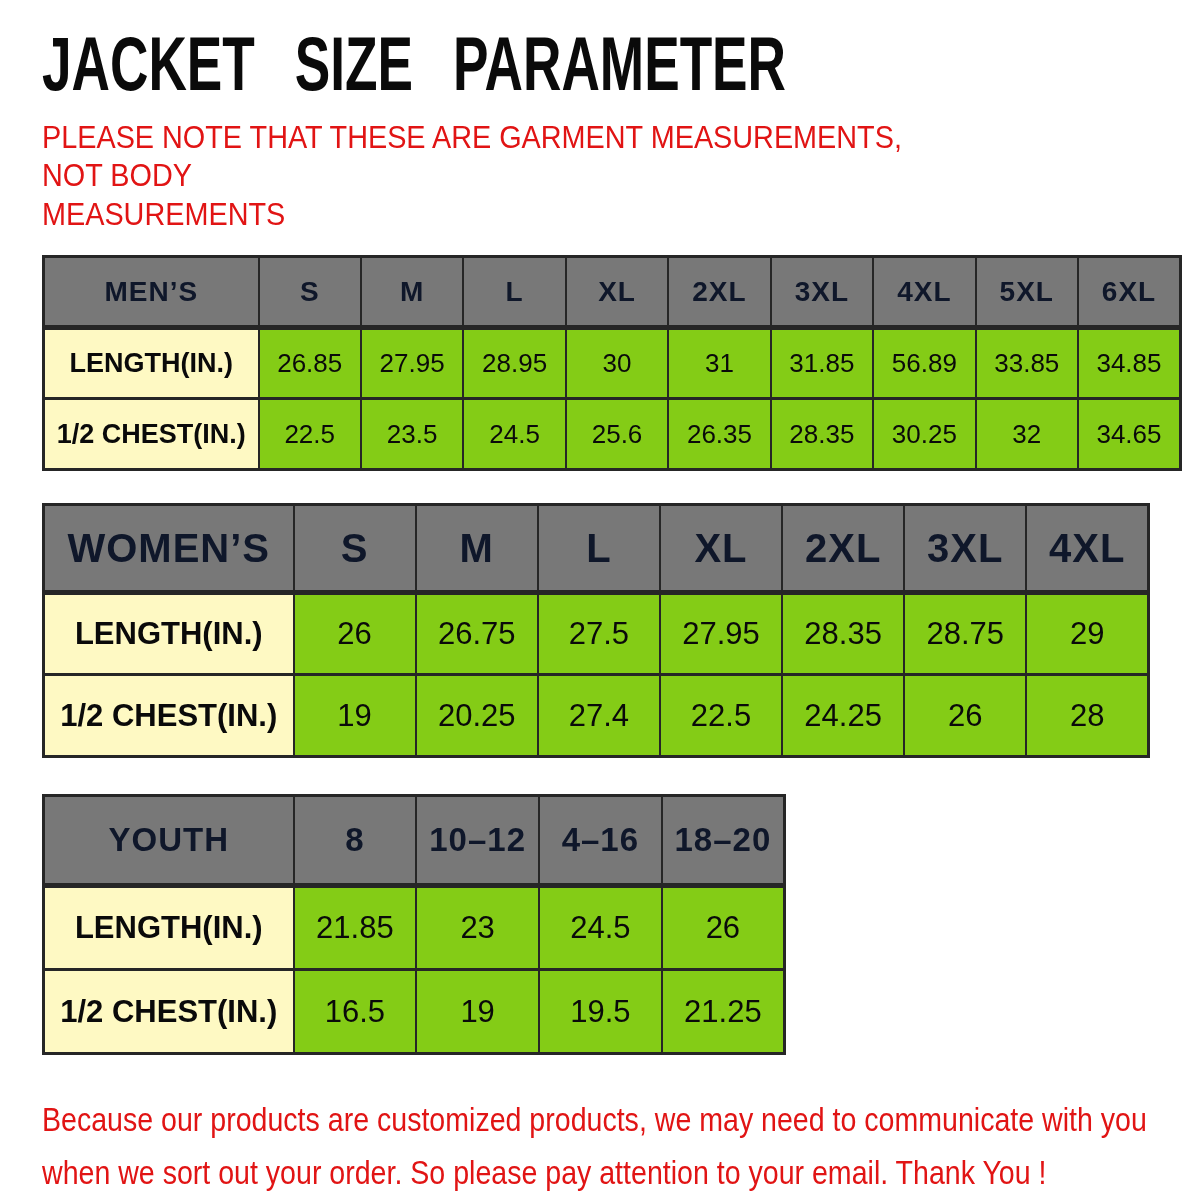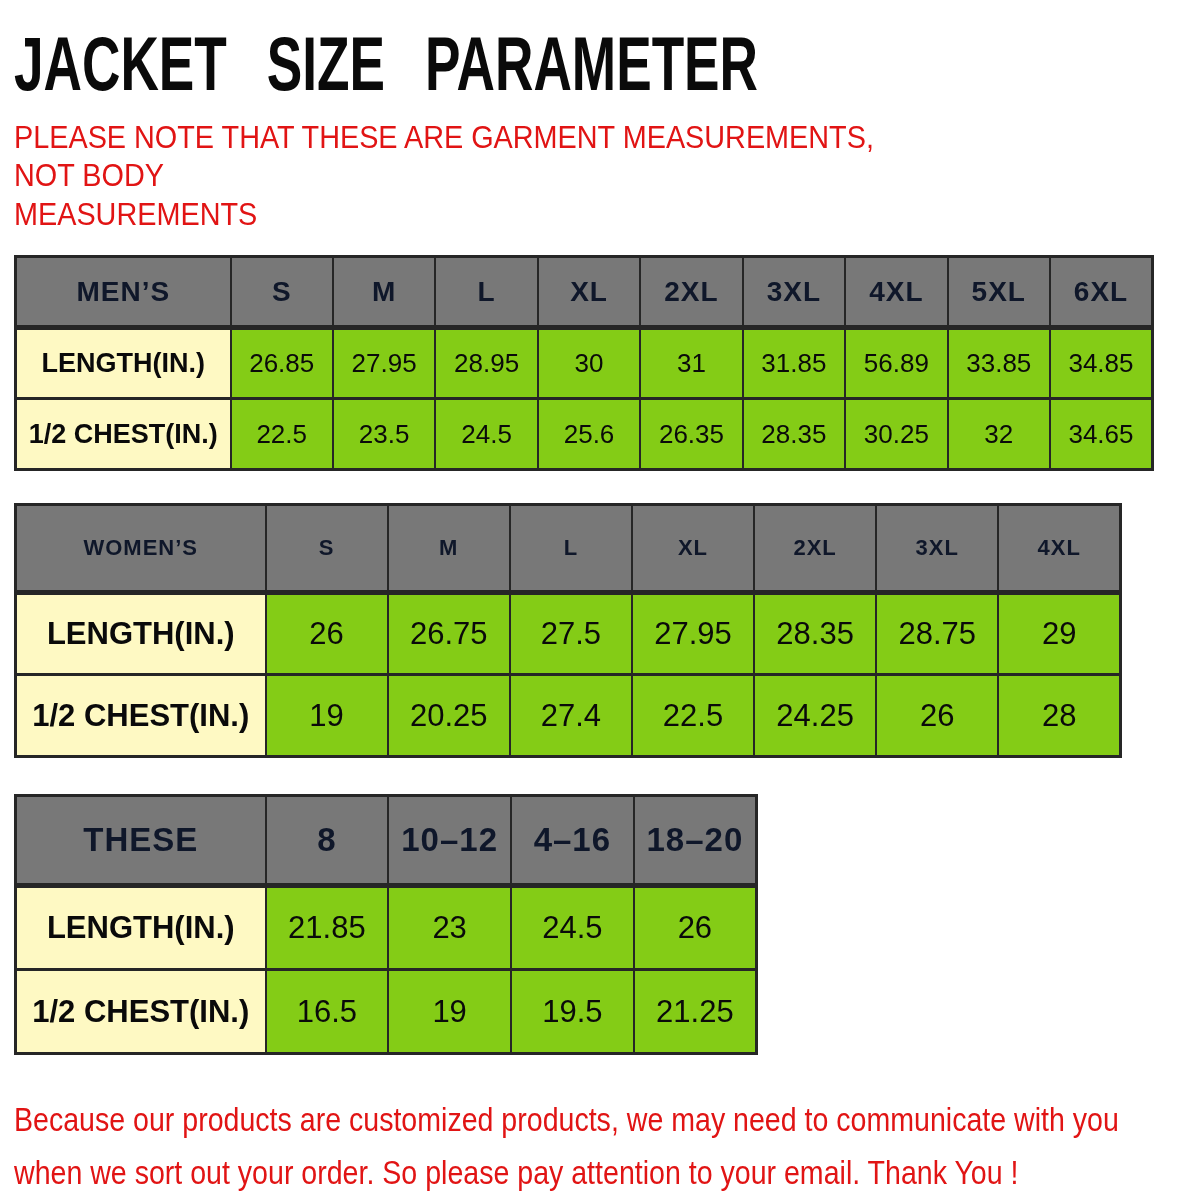--- a/index.html
+++ b/index.html
@@ -3,21 +3,21 @@
 <meta charset="utf-8">
 <style>
   :root{
     --red:#e11414;
     --gray:#787878;
     --border:#262626;
   }
   *{box-sizing:border-box;}
   html,body{margin:0;padding:0;background:#ffffff;width:1200px;height:1200px;overflow:hidden;}
   body{font-family:"Liberation Sans", sans-serif;color:#0a0a0a;}
-  .page{width:1200px;height:1200px;padding:26px 30px 0 14px;}
+  .page{width:1200px;height:1200px;padding:26px 30px 0 42px;}
 
   
   .title{
     font-size:76px;
     font-weight:bold;
     line-height:1.0;
     letter-spacing:0px;
     word-spacing:36px;
     white-space:nowrap;
     transform:scale(0.70,1);
@@ -69,21 +69,21 @@
     background:#84cc16;
   }
 
   table.mens{width:1140px;margin-top:22px;font-size:26px;}
   table.mens thead th{height:71px;font-size:28px;}
   table.mens tbody th, table.mens tbody td{height:71px;}
   table.mens th:first-child{width:215px;}
   table.mens tbody th{font-size:27px;}
 
   table.womens{width:1108px;margin-top:32px;font-size:31px;}
-  table.womens thead th{height:88px;font-size:22px;}
+  table.womens thead th{height:88px;font-size:40px;}
   table.womens tbody th, table.womens tbody td{height:82px;}
   table.womens th:first-child{width:250px;}
 
   table.youth{width:744px;margin-top:36px;font-size:31px;}
   table.youth thead th{height:90px;font-size:33px;}
   table.youth tbody th, table.youth tbody td{height:84px;}
   table.youth th:first-child{width:250px;}
 
   
   .footer-paragraph{
@@ -183,21 +183,21 @@
           <td>24.25</td>
           <td>26</td>
           <td>28</td>
         </tr>
       </tbody>
     </table>
 
   <table class="size-table youth">
       <thead>
         <tr>
-          <th>THESE</th>
+          <th>YOUTH</th>
           <th>8</th>
           <th>10–12</th>
           <th>4–16</th>
           <th>18–20</th>
         </tr>
       </thead>
       <tbody>
         <tr>
           <th>LENGTH(IN.)</th>
           <td>21.85</td>

